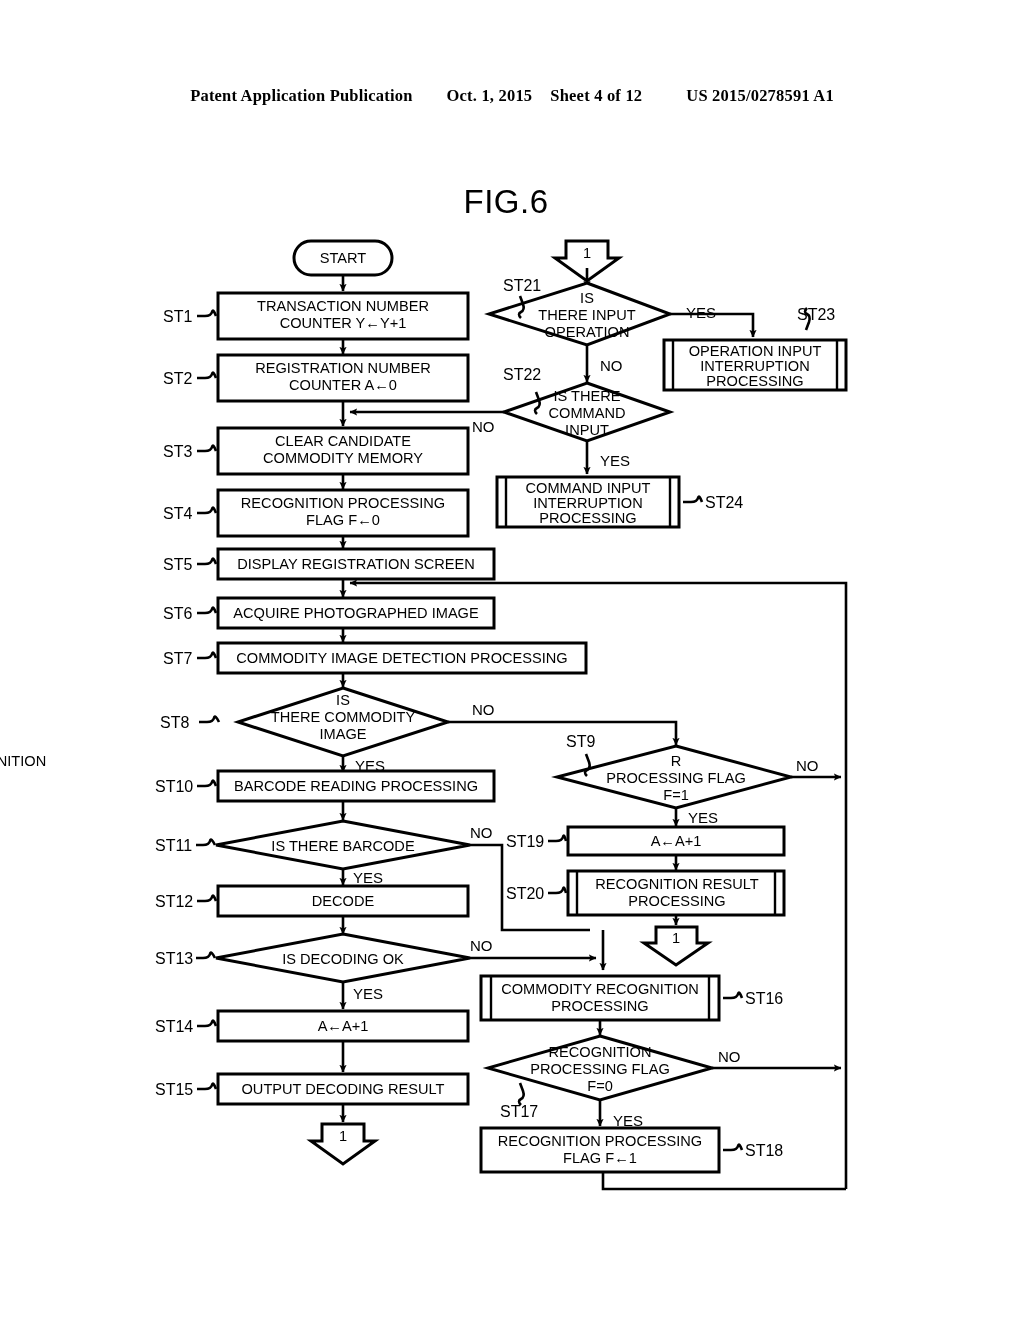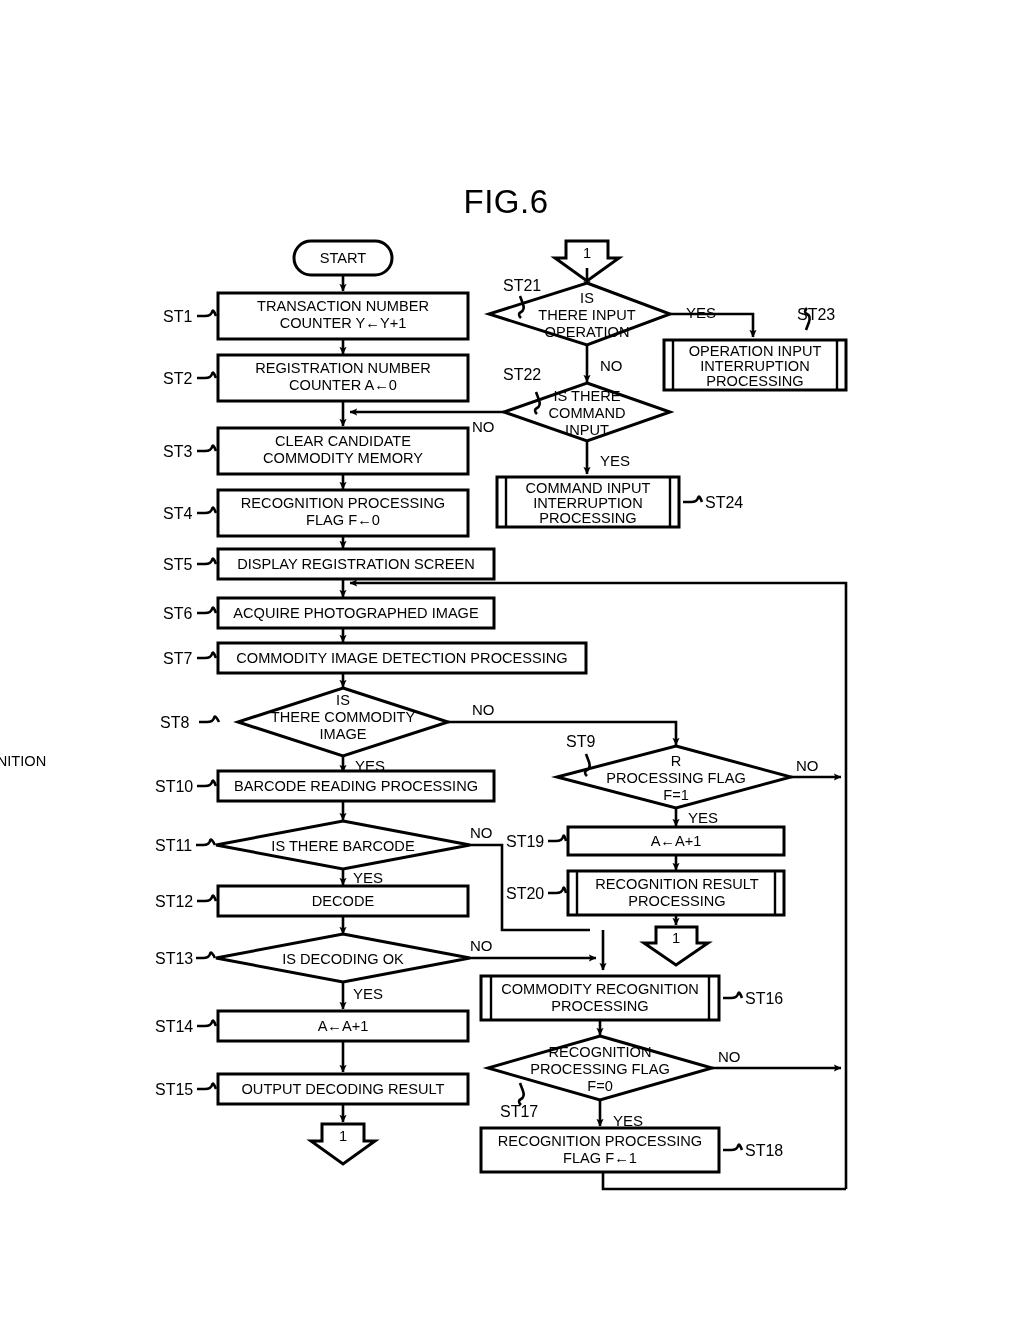--- a/index.html
+++ b/index.html
@@ -22,20 +22,26 @@
   .conn{fill:#fff;stroke:#000;stroke-width:3;stroke-linejoin:miter;}
   .t{font-size:14.6px;}
   .yn{font-size:15px;}
   .stl{font-size:16px;}
 </style>
 </head>
 <body>
 
 <div id="page">
 
+  <div class="hdr">
+    <span class="g1">Patent Application Publication</span>
+    <span class="g2">Oct. 1, 2015</span>
+    <span class="g3">Sheet 4 of 12</span>
+    <span>US 2015/0278591 A1</span>
+  </div>
 
   <svg width="1024" height="1320" viewBox="0 0 1024 1320">
     <defs>
       <marker id="ah" markerWidth="10" markerHeight="10" refX="7.2" refY="3.6" orient="auto" markerUnits="userSpaceOnUse">
         <path d="M0,0 L7.6,3.6 L0,7.2 L1.6,3.6 Z" fill="#000"></path>
       </marker>
     </defs>
 
     <text class="ttl" x="506" y="213" text-anchor="middle">FIG.6</text>
 

